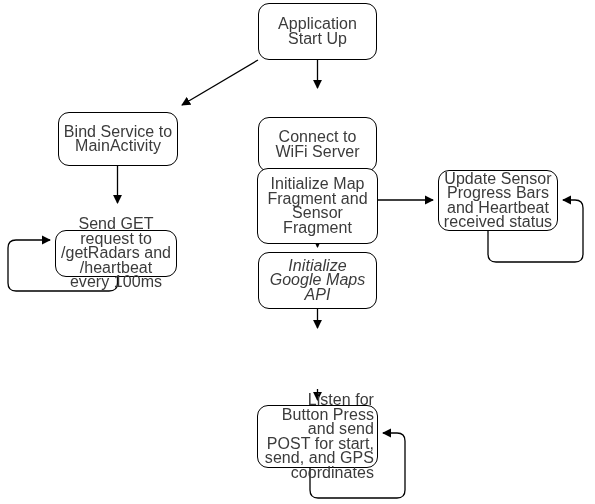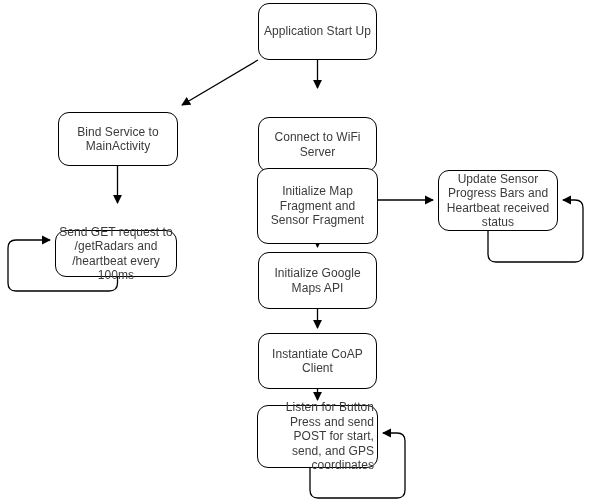--- a/index.html
+++ b/index.html
@@ -23,21 +23,21 @@
     height: 504px;
     pointer-events: none;
   }
   .node {
     position: absolute;
     box-sizing: border-box;
     border: 1.3px solid #000000;
     border-radius: 11px;
     background: #ffffff;
     color: #3b3b3b;
-    font-size: 12px;
+    font-size: 16px;
     line-height: 14.5px;
     display: flex;
     align-items: center;
     justify-content: center;
     text-align: center;
     padding: 1px 3px;
     letter-spacing: 0.05px;
     z-index: 2;
   }
   .node span {
@@ -88,27 +88,24 @@
   </div>
 
   <div class="node" style="left:258px; top:93px; width:119px; height:55px;margin-top:24px;">
     <span>Connect to WiFi Server</span>
   </div>
 
   <div class="node" style="left:257px; top:168px; width:121px; height:76px;">
     <span>Initialize Map Fragment and Sensor Fragment</span>
   </div>
 
-  <div class="node" style="left:258px; top:252px; width:119px; height:57px;">
+  <div class="node" style="left:258px; top:252px; width:119px; height:57px;font-style:italic;">
     <span>Initialize Google Maps API</span>
   </div>
 
-  <div class="node" style="left:258px; top:333px; width:119px; height:56px;">
-    <span>Instantiate CoAP Client</span>
-  </div>
 
   <div class="node" style="left:257px; top:405px; width:121px; height:63px;text-align:right;">
     <span>Listen for Button Press and send POST for start, send, and GPS coordinates</span>
   </div>
 
   <div class="node" style="left:58px; top:112px; width:120px; height:54px;">
     <span>Bind Service to MainActivity</span>
   </div>
 
   <div class="node" style="left:55px; top:224px; width:122px; height:47px;margin-top:6px;">

